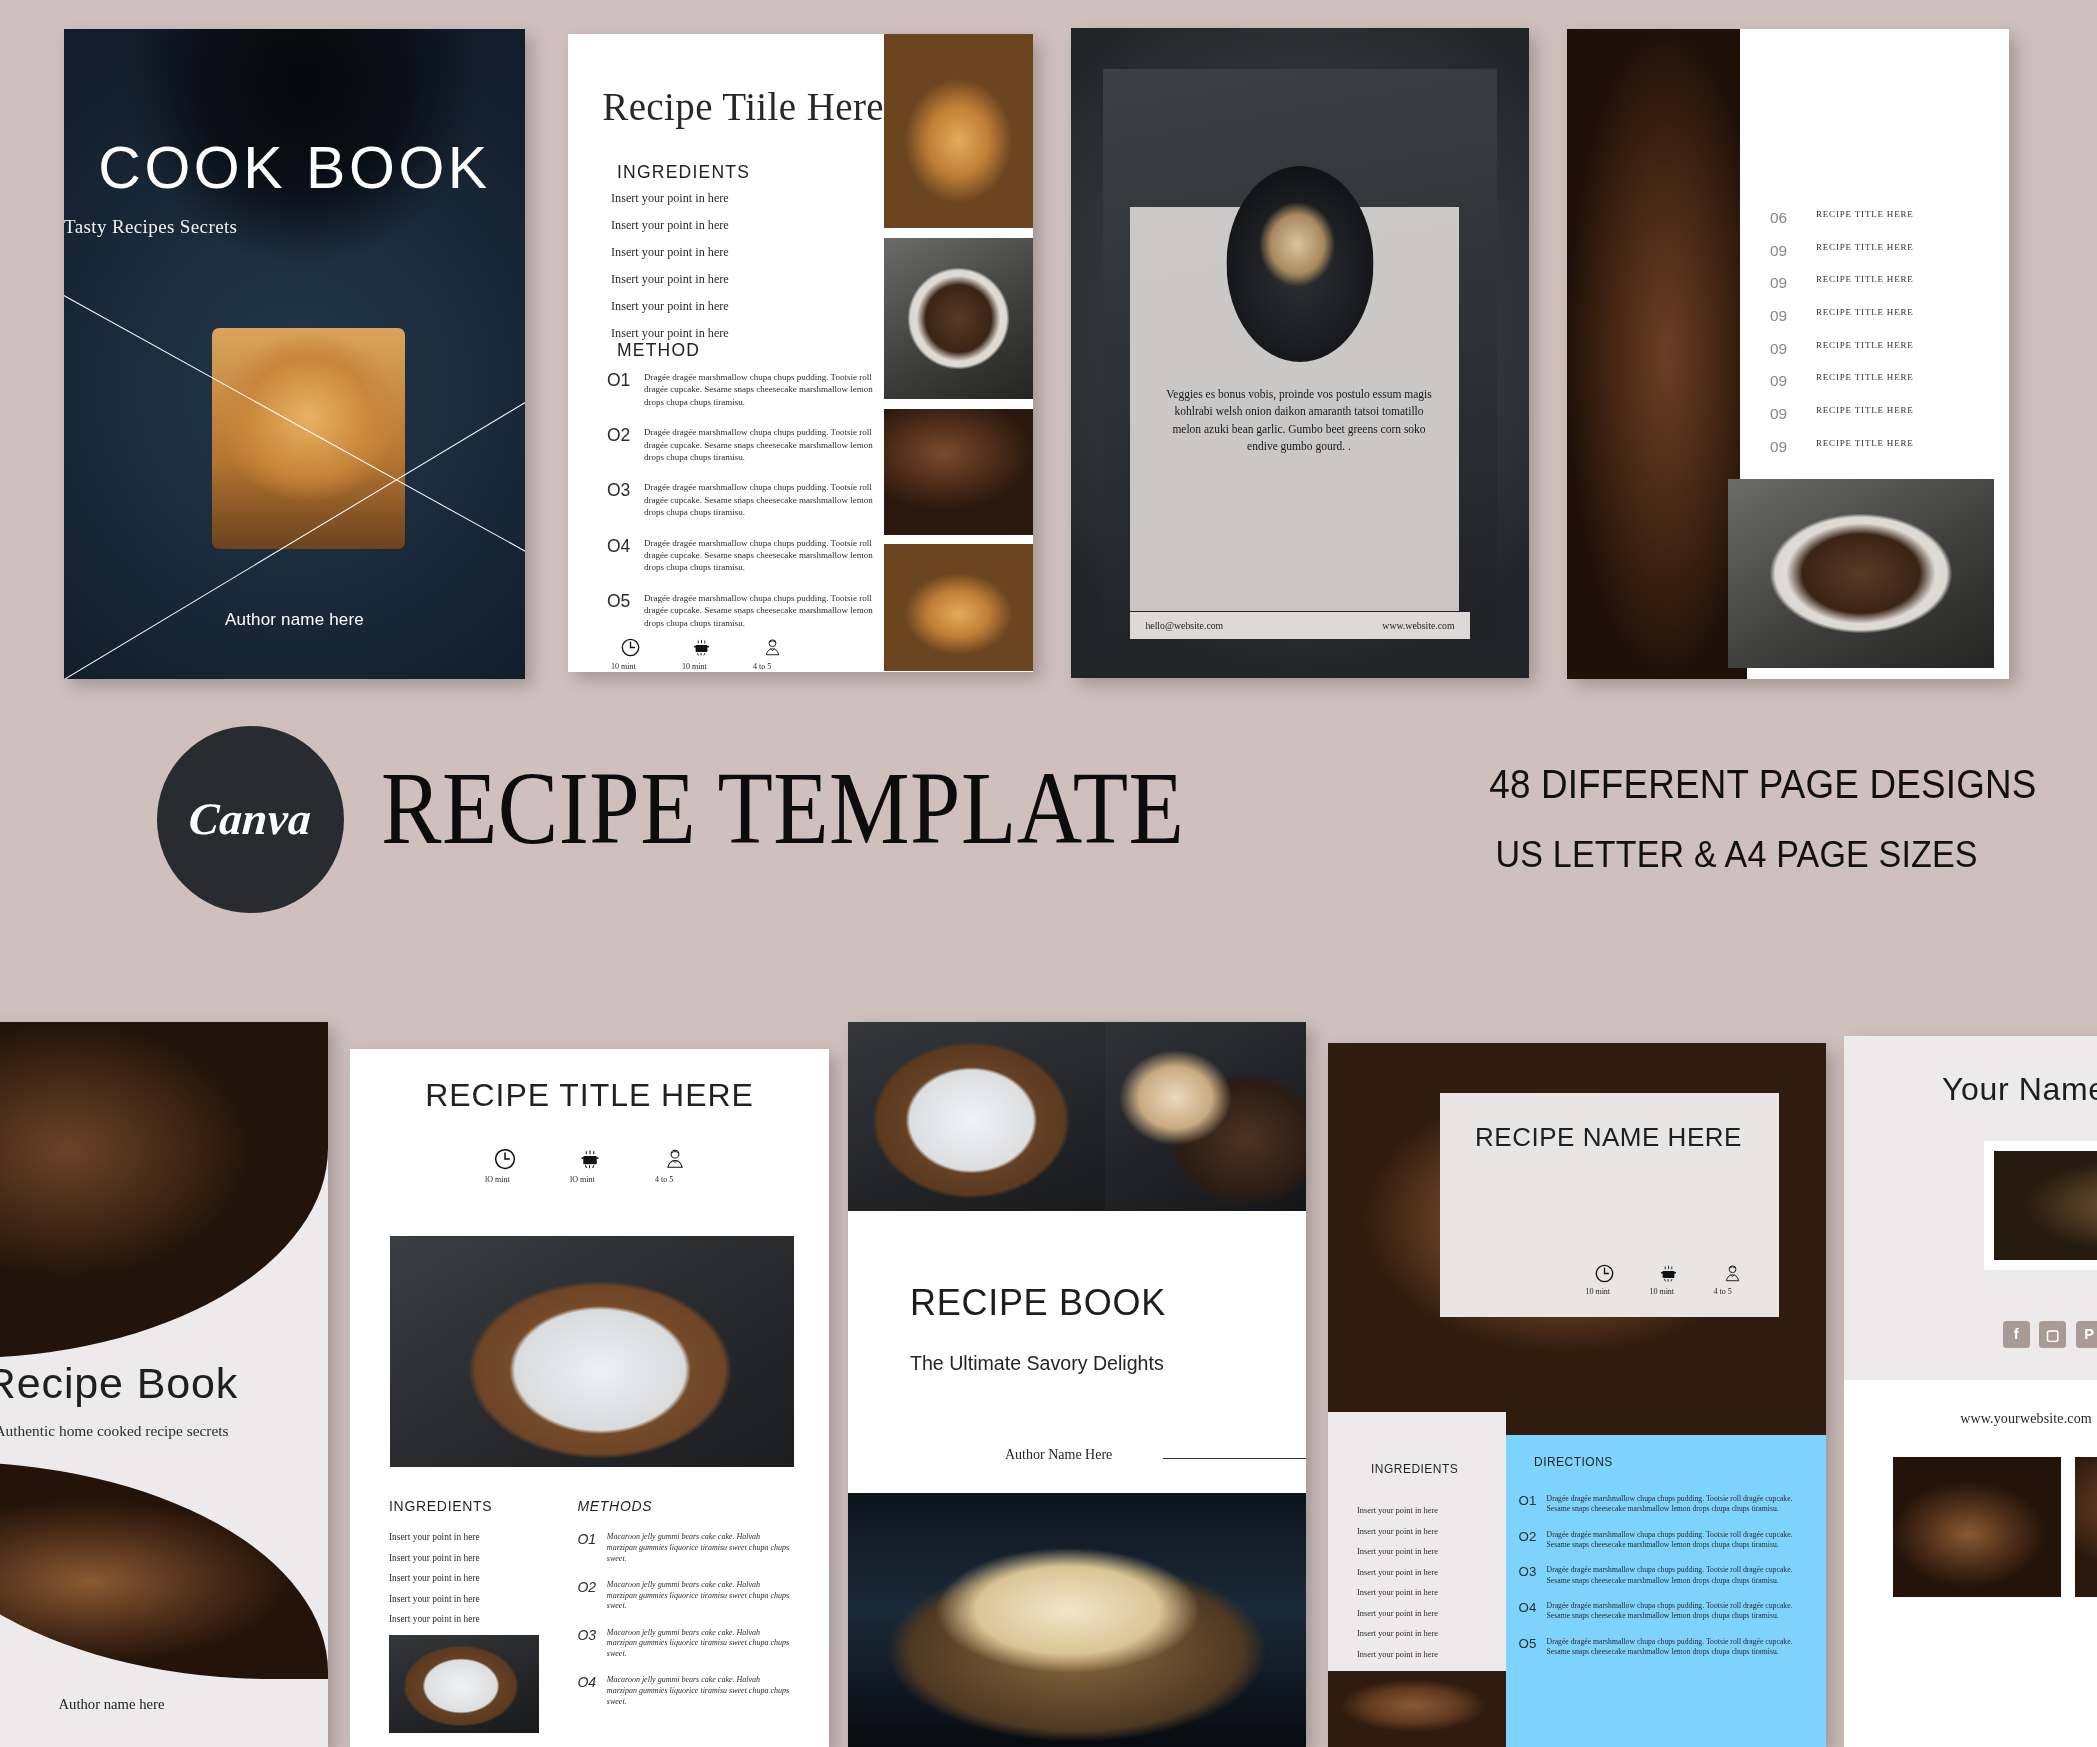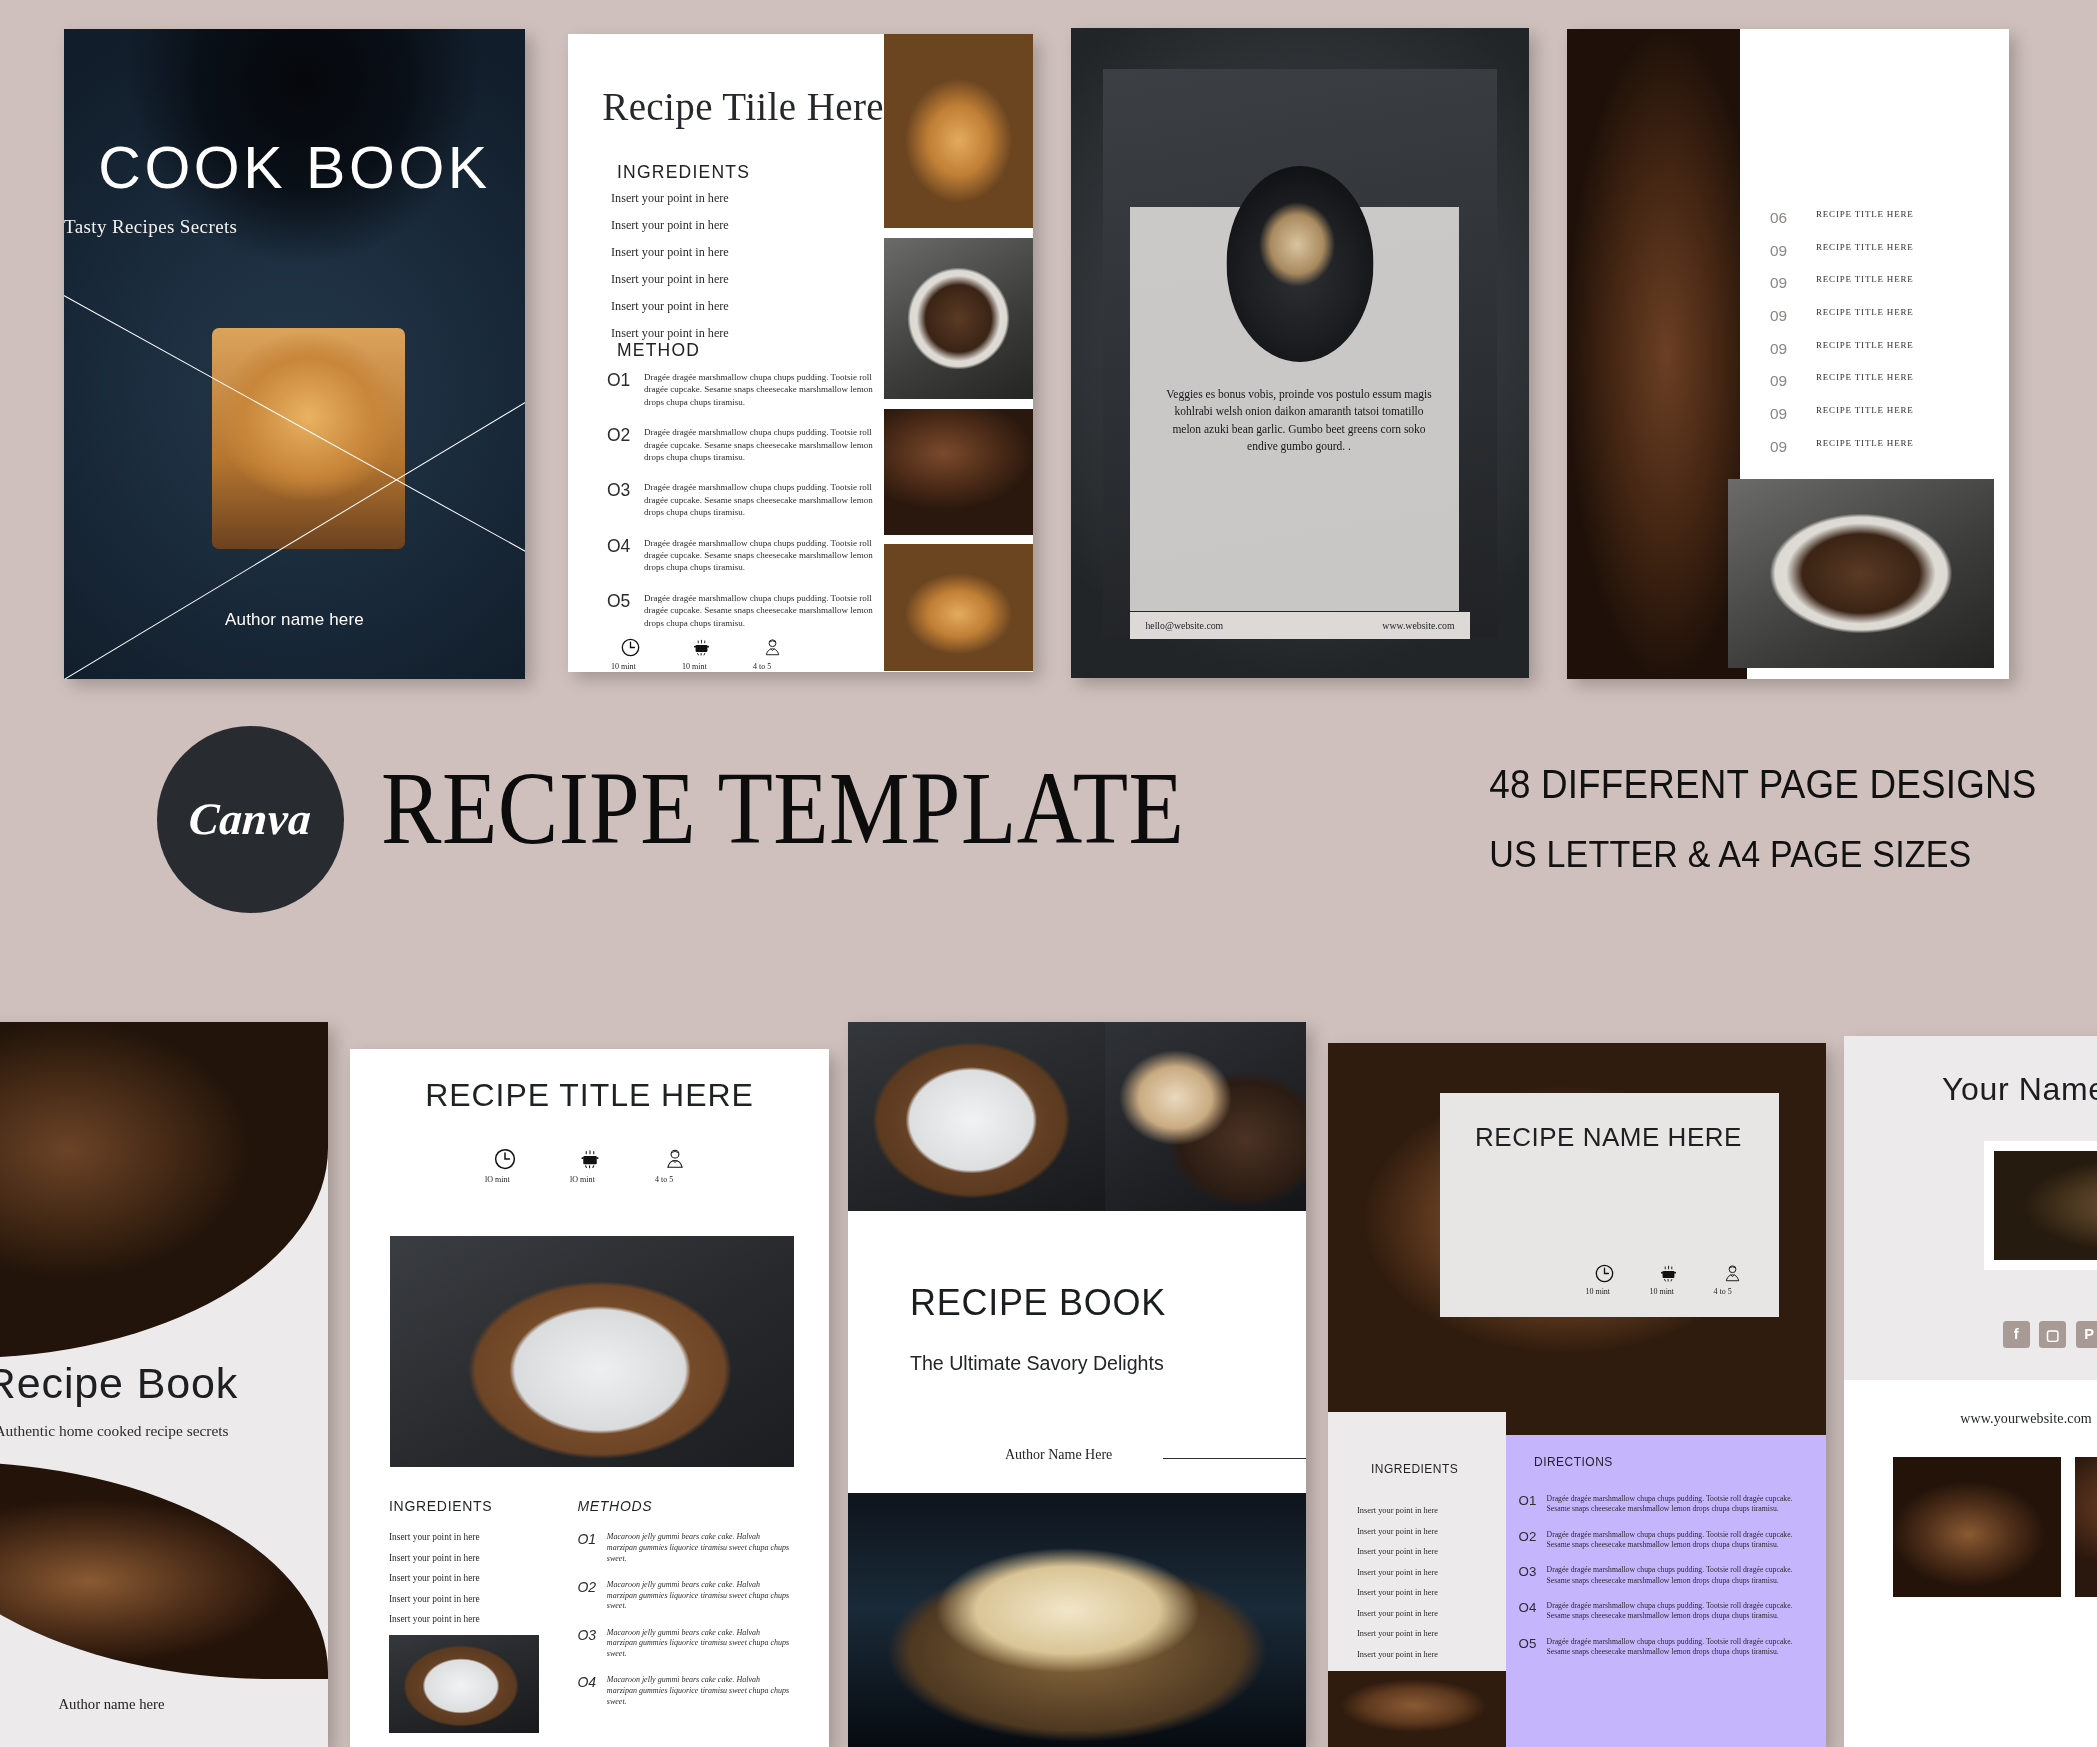--- a/index.html
+++ b/index.html
@@ -195,21 +195,21 @@
   #canvaLogo .wordmark {
     color:#fff; font-size:45px; font-family:"Liberation Serif", serif;
     font-style:italic; font-weight:700; letter-spacing:.01em; transform:skewX(-4deg);
   }
   #bannerTitle {
     position:absolute; left:381px; top:43px;
     font-family:"Liberation Serif", serif; font-size:103px; font-weight:400;
     letter-spacing:.005em; color:#0c0c0c; transform:scaleX(.88); transform-origin:left center;
     white-space:nowrap;
   }
-  #bannerRight { position:absolute; right:98px; top:56px; text-align:left; width:531px; }
+  #bannerRight { position:absolute; right:98px; top:56px; text-align:right; width:531px; }
   #bannerRight div {
     font-size:40px; font-weight:400; color:#111; letter-spacing:.005em;
     transform:scaleX(.92); white-space:nowrap;
   }
   #bannerRight .l2 { margin-top:26.6px; font-size:37px; }
 
   
   
   #b1 { left:-105px; top:1022px; width:433px; height:726px; background:#eceaea; }
   #b1 .topimg { position:absolute; left:0; top:0; width:100%; height:336px;
@@ -253,21 +253,21 @@
   #b4 { left:1328px; top:1043px; width:498px; height:705px; background:#fff; }
   #b4 .topimg { position:absolute; left:0; top:0; width:100%; height:392px; }
   #b4 .card { position:absolute; left:112px; top:50px; width:339px; height:224px;
      background:#e8e6e5; }
   #b4 .card .t { position:absolute; left:35px; top:29px; font-size:26px; font-weight:300; letter-spacing:.02em; color:#1d1f21; }
   #b4 .card .meta-row { position:absolute; right:26.6px; bottom:21px; display:flex; gap:25px; }
   #b4 .leftpanel { position:absolute; left:0; top:369px; width:178px; bottom:77px; background:#eceaea; }
   #b4 .leftpanel .hh { position:absolute; left:43px; top:50px; font-size:12px; letter-spacing:.04em; color:#1f2123; }
   #b4 .leftpanel ul { position:absolute; left:29px; top:94px; width:140px; }
   #b4 .leftpanel li { list-style:none; font-size:8.4px; color:#2a2a2a; margin-bottom:11.5px; font-family:"Liberation Serif", serif; }
-  #b4 .rightpanel { position:absolute; left:178px; top:392px; right:0; bottom:0; background:#c4b5fd; }
+  #b4 .rightpanel { position:absolute; left:178px; top:392px; right:0; bottom:0; background:#7dd3fc; }
   #b4 .rightpanel .hh { position:absolute; left:28px; top:19.6px; font-size:12px; letter-spacing:.04em; color:#1f2123; }
   #b4 .rightpanel .steps { position:absolute; left:12.6px; top:59px; right:12.6px; }
   #b4 .rightpanel .step { margin-bottom:14.7px; gap:7px; }
   #b4 .rightpanel .step .num { font-size:13.3px; min-width:21px; }
   #b4 .rightpanel .step .txt { font-size:7.7px; line-height:1.36; }
   #b4 .botimg { position:absolute; left:0; bottom:0; width:178px; height:77px; }
 
   
   #b5 { left:1844px; top:1036px; width:364px; height:712px; background:#eceaea; }
   #b5 .t { position:absolute; left:98px; top:35px; font-size:32px; font-weight:300; color:#1c1e20; white-space:nowrap; }

